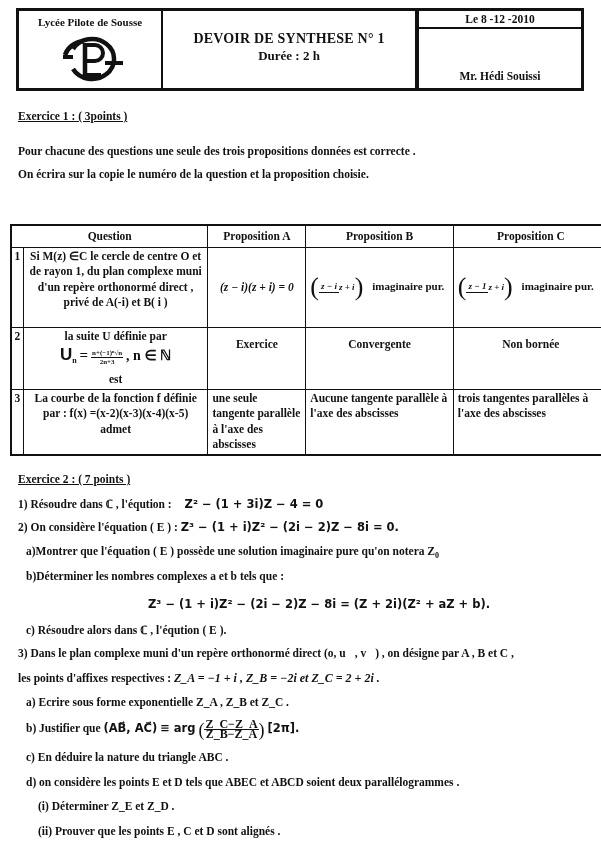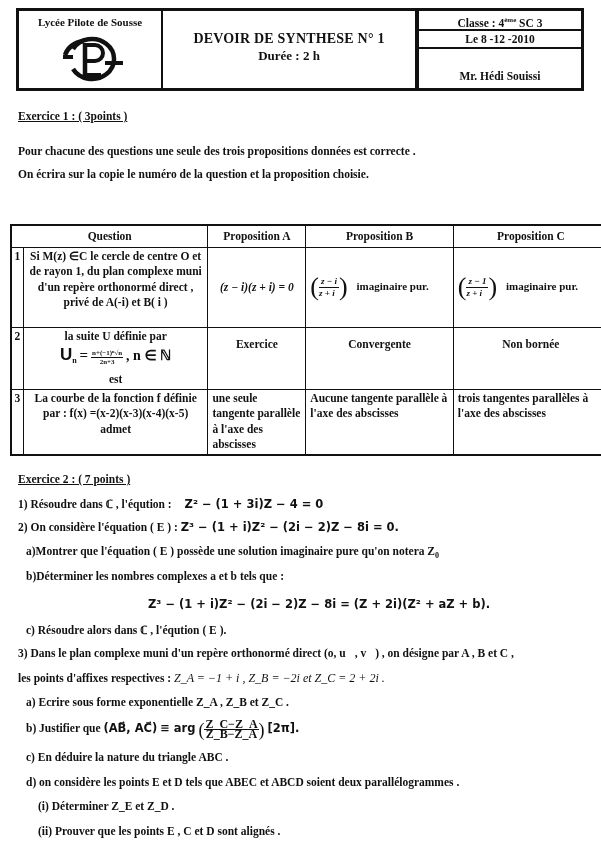--- a/index.html
+++ b/index.html
@@ -27,31 +27,31 @@
 
   table.qcm { position: absolute; left: 10px; top: 224px; width: 600px; border-collapse: collapse; font-size: 11.5px; }
   table.qcm td, table.qcm th { border: 1.4px solid #111; vertical-align: top; }
   table.qcm { border: 2.5px solid #111; }
   table.qcm th { font-weight: bold; height: 22px; text-align: center; vertical-align: middle; font-size: 11.5px; }
   .num { width: 12px; text-align: center; font-weight: bold; padding-top: 2px; }
   .qtext { padding: 1px 3px; line-height: 15.5px; font-weight: bold; text-align: center; }
   .prop-center { text-align: center; vertical-align: middle !important; font-weight: bold; }
   .prop-text { padding: 1px 4px; line-height: 15.5px; font-weight: bold; }
   .math-i { font-family: "Liberation Serif", serif; font-style: italic; font-weight: bold; }
-  .frac { display: inline-flex; flex-direction: column; vertical-align: middle; font-size: 9px; line-height: 11px; }
+  .frac { display: inline-flex; align-items: center; vertical-align: middle; font-size: 9px; line-height: 11px; }
   .frac .num-p { border-bottom: 1px solid #111; padding: 0 2px; }
   .paren { font-size: 26px; font-weight: normal; vertical-align: middle; line-height: 1; }
   .bigU { font-size: 17px; font-family: "Liberation Sans", sans-serif; }
   .smfrac { display: inline-flex; flex-direction: column; align-items: center; vertical-align: middle; font-size: 7px; line-height: 8px; }
   .smfrac span:first-child { border-bottom: 1px solid #111; padding: 0 1px; }
 
   
   .line { position: absolute; font-size: 11.5px; font-weight: bold; white-space: nowrap; }
   .eq { font-family: "DejaVu Sans", sans-serif; font-weight: bold; font-size: 11.5px; }
-  .eqi { font-family: "Liberation Serif", serif; font-style: italic; font-weight: normal; font-size: 12px; }
+  .eqi { font-family: "Liberation Serif", serif; font-style: italic; font-weight: bold; font-size: 12px; }
   sub.x { font-size: 8px; vertical-align: -3px; }
 </style>
 </head>
 <body>
 
 <div class="header">
   <div class="hdr-left">
     <div class="school">Lycée Pilote de Sousse</div>
     <svg class="logo" viewBox="0 0 66 48">
       <path d="M14 14 A22 20 0 1 1 14 34" fill="none" stroke="#111" stroke-width="4.5"></path>
@@ -61,21 +61,20 @@
       <line x1="26" y1="40" x2="42" y2="40" stroke="#111" stroke-width="4"></line>
       <path d="M26 10 L36 10 A8 8 0 0 1 36 26 L26 26" fill="none" stroke="#111" stroke-width="4"></path>
       <line x1="46" y1="28" x2="64" y2="28" stroke="#111" stroke-width="4"></line>
     </svg>
   </div>
   <div class="hdr-mid">
     <div class="title">DEVOIR DE SYNTHESE  N° 1</div>
     <div class="duree">Durée : 2 h</div>
   </div>
   <div class="hdr-right">
-    <div class="cell c1"><span>Classe : 4</span><sup class="s">ème</sup><span> SC 3</span></div>
     <div class="cell c2">Le 8 -12 -2010</div>
     <div class="cell c3">Mr. Hédi Souissi</div>
   </div>
 </div>
 
 <div class="ex-title" style="left:18px; top:110px;">Exercice 1 : ( 3points )</div>
 <div class="para" style="left:18px; top:145px;">Pour chacune des questions une seule des trois  propositions données  est correcte .</div>
 <div class="para" style="left:18px; top:168px;">On écrira sur la copie  le numéro de la question et la proposition choisie.</div>
 
 <table class="qcm">

